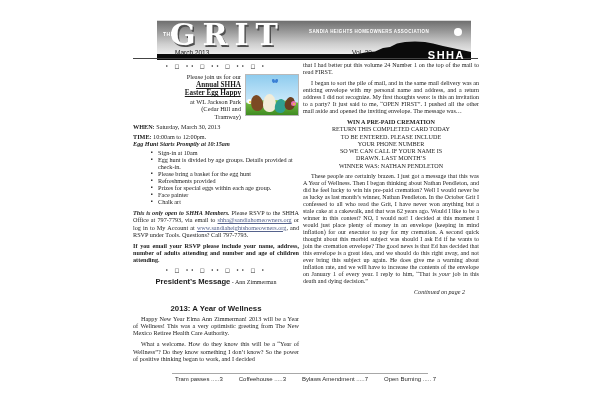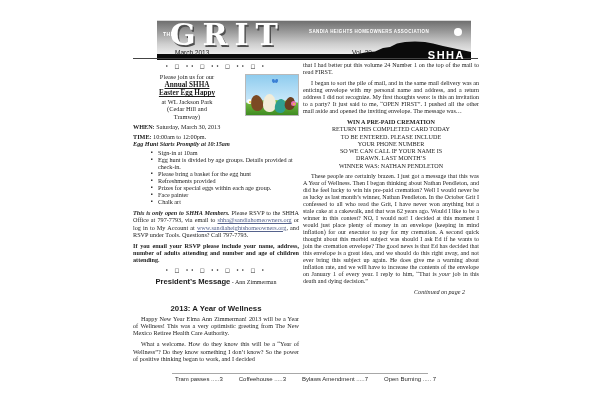--- a/index.html
+++ b/index.html
@@ -29,21 +29,21 @@
   .mast-date{position:absolute;left:175px;top:49px;font:6.5px "Liberation Sans",sans-serif;color:#222;}
   .mast-vol{position:absolute;left:352px;top:49px;font:6.5px "Liberation Sans",sans-serif;color:#222;}
   .mast-rule{position:absolute;left:133px;top:58px;width:345px;border-top:1px solid #444;}
   
   .col{position:absolute;top:62px;font-size:6.2px;line-height:7.1px;text-align:justify;}
   .col-left{left:133px;width:166px;}
   .col-right{left:303px;width:176px;font-size:6.1px;line-height:7px;}
   .ornament{text-align:center;font-family:"DejaVu Sans",sans-serif;font-size:5.2px;
     letter-spacing:2.2px;margin:1px 0 3px;white-space:nowrap;}
   
-  .invite{overflow:hidden;text-align:center;}
+  .invite{overflow:hidden;text-align:right;}
   .egg-img{float:right;width:52px;height:40px;margin:1px 0 2px 4px;position:relative;
     overflow:hidden;border:1px solid #b9b9b9;background:linear-gradient(#8fccee,#cdeafb 70%);}
   .egg-grass{position:absolute;left:-4px;right:-4px;bottom:0;height:15px;
     background:linear-gradient(#7cc043,#3f8c22);border-radius:60% 60% 0 0/45% 45% 0 0;}
   .egg{position:absolute;border-radius:50% 50% 46% 46%/62% 62% 40% 40%;}
   .egg1{left:5px;bottom:4px;width:12px;height:16px;background:#7c4a24;transform:rotate(-12deg);}
   .egg2{left:17px;bottom:3px;width:13px;height:18px;background:#f2ecd8;}
   .egg3{left:29px;bottom:2px;width:11px;height:14px;background:#2f9e8f;transform:rotate(9deg);}
   .egg4{left:39px;bottom:5px;width:10px;height:13px;background:#6b3e1f;transform:rotate(15deg);}
   .flower{position:absolute;width:5px;height:5px;border-radius:50%;background:#fff;}

